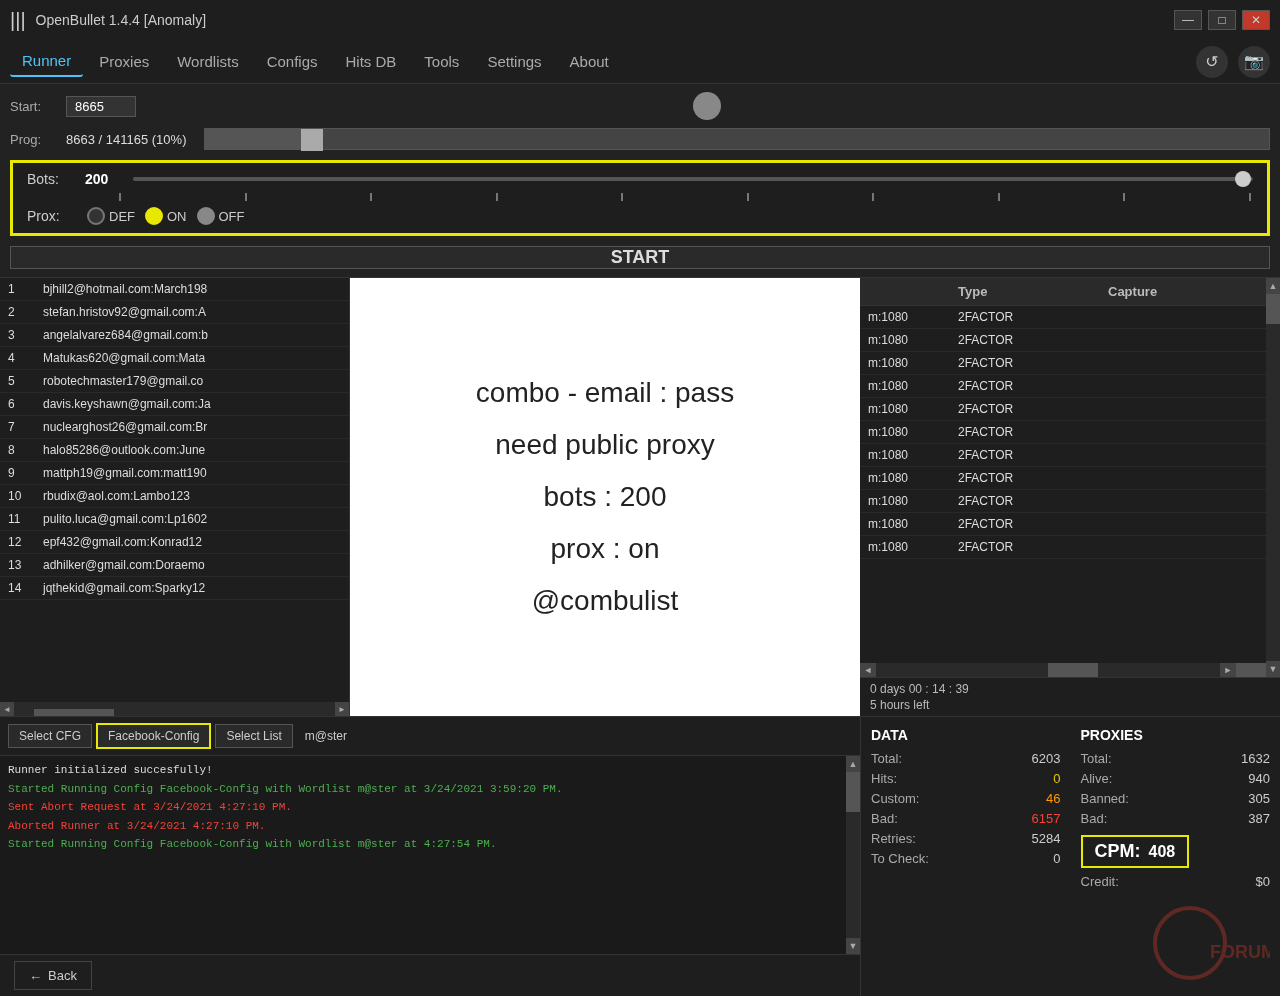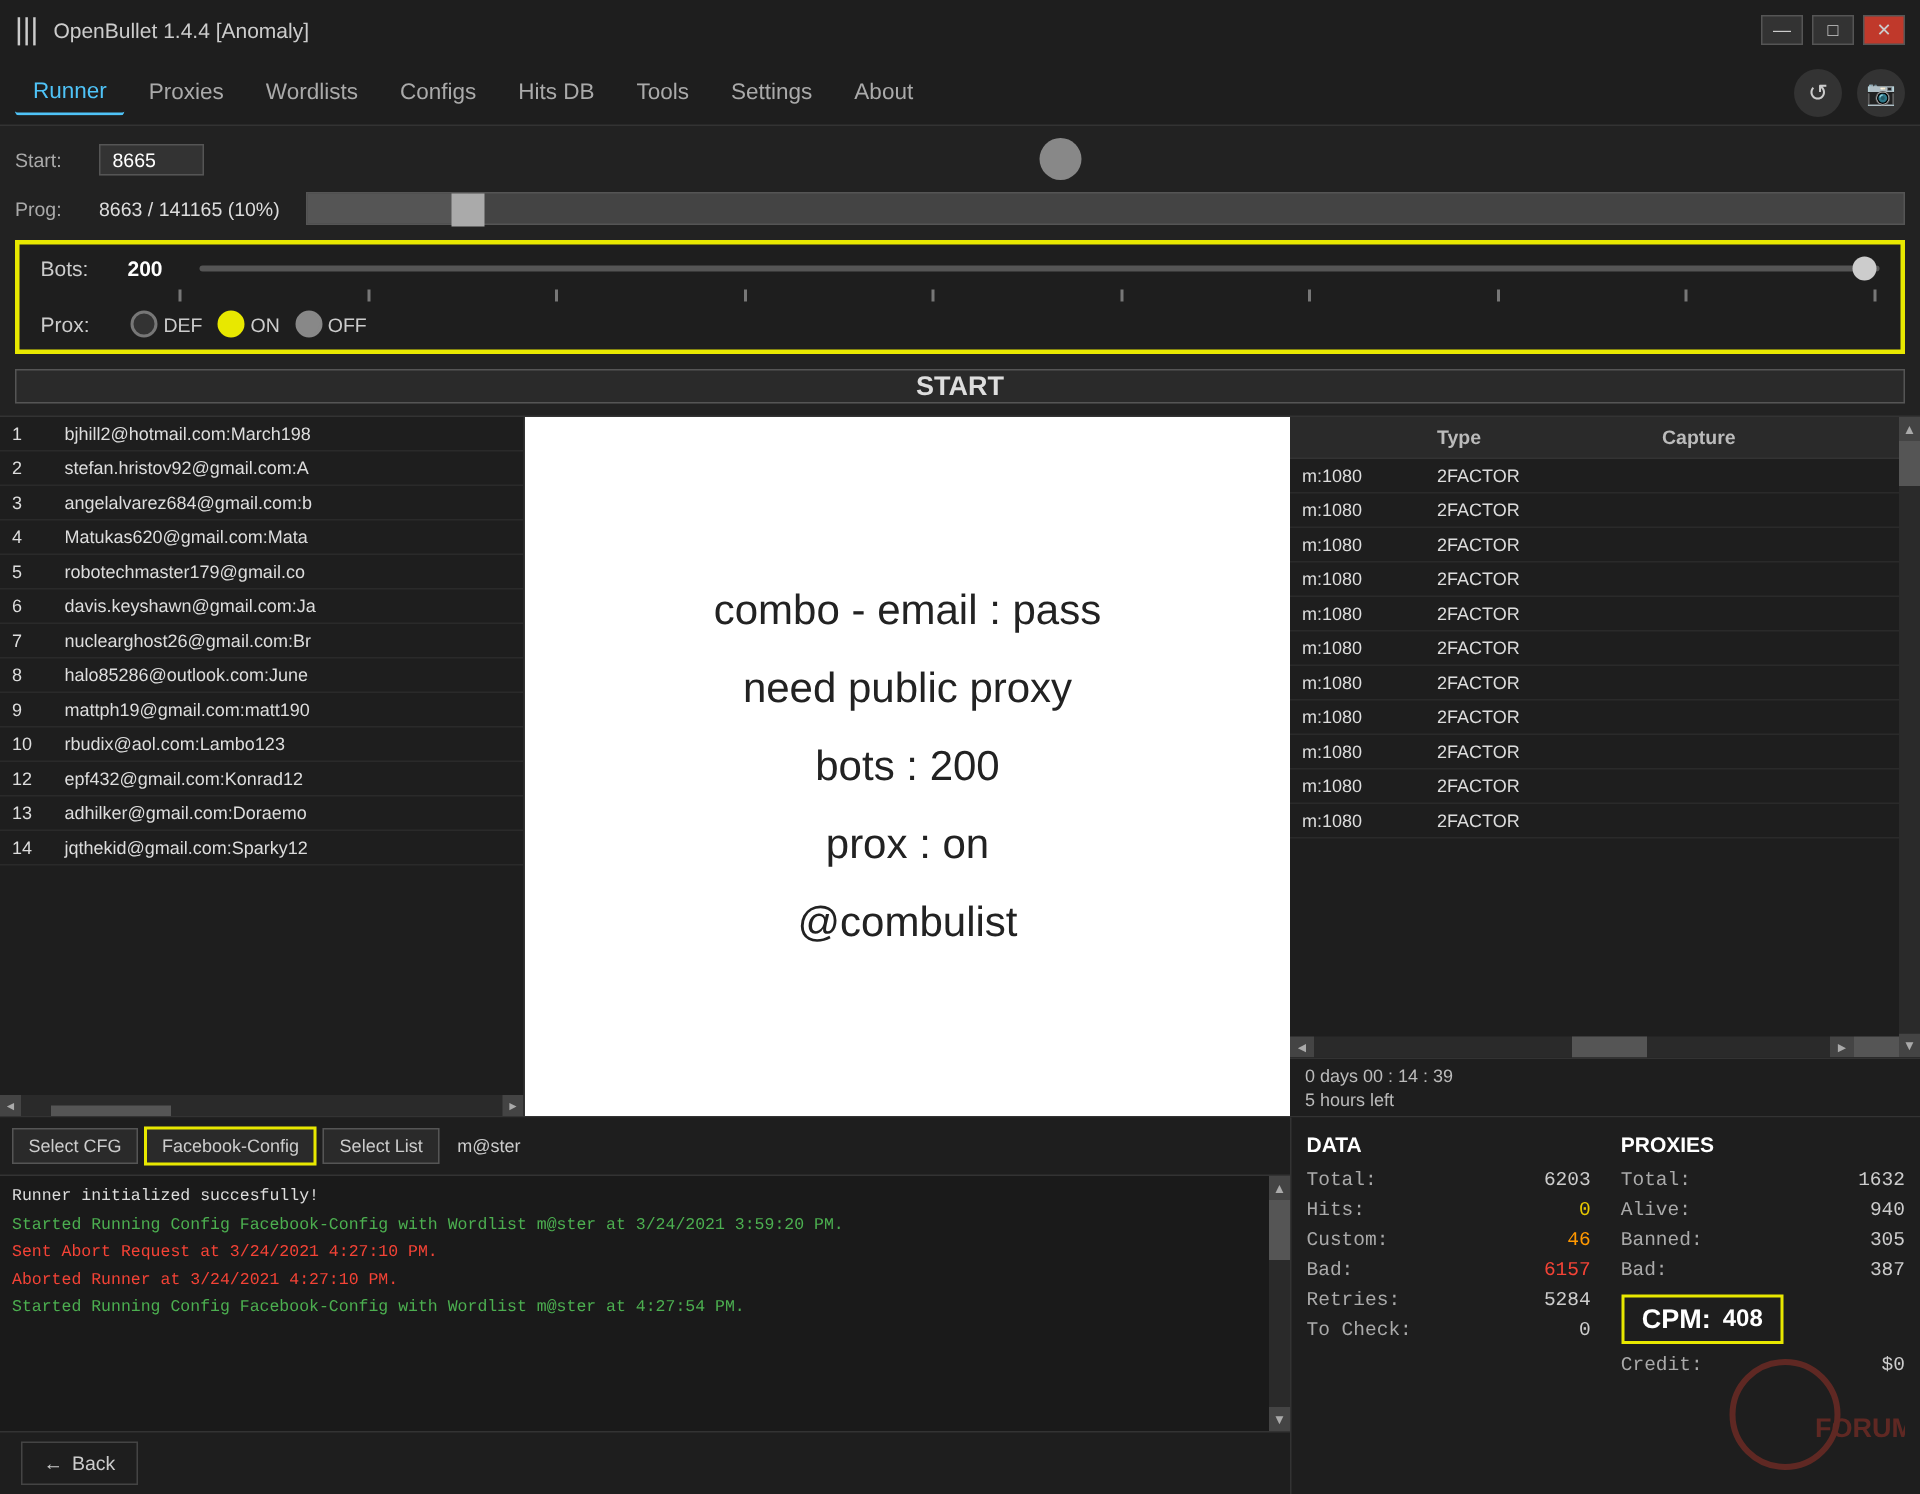--- a/index.html
+++ b/index.html
@@ -341,21 +341,21 @@
       background: #2a2a2a;
       border: 1px solid #555;
       color: #ccc;
       cursor: pointer;
       font-size: 13px;
     }
 
     
     #bottom-section {
       display: flex;
-      height: 252px;
+      height: 280px;
       border-top: 1px solid #333;
     }
     #config-select-row {
       display: flex;
       align-items: center;
       gap: 4px;
       padding: 6px 8px;
       background: #1e1e1e;
       border-bottom: 1px solid #333;
     }
@@ -411,21 +411,20 @@
       color: #fff;
       font-weight: bold;
       font-size: 14px;
       margin-bottom: 8px;
     }
     .stat-row {
       display: flex;
       justify-content: space-between;
       margin-bottom: 5px;
       font-size: 13px;
-      font-family: Liberation Mono, monospace;
     }
     .stat-label { color: #aaa; }
     .stat-value { color: #ccc; }
     .stat-value.yellow { color: #e8c800; }
     .stat-value.red { color: #f44336; }
     .stat-value.orange { color: #ff9800; }
 
     .cpm-box {
       border: 2px solid #e8e800;
       padding: 4px 12px;
@@ -647,20 +646,24 @@
             </div>
             <div class="table-row">
               <span class="col-id">9</span>
               <span class="col-data">mattph19@gmail.com:matt190</span>
             </div>
             <div class="table-row">
               <span class="col-id">10</span>
               <span class="col-data">rbudix@aol.com:Lambo123</span>
             </div>
             <div class="table-row">
+              <span class="col-id">11</span>
+              <span class="col-data">pulito.luca@gmail.com:Lp1602</span>
+            </div>
+            <div class="table-row">
               <span class="col-id">12</span>
               <span class="col-data">epf432@gmail.com:Konrad12</span>
             </div>
             <div class="table-row">
               <span class="col-id">13</span>
               <span class="col-data">adhilker@gmail.com:Doraemo</span>
             </div>
             <div class="table-row">
               <span class="col-id">14</span>
               <span class="col-data">jqthekid@gmail.com:Sparky12</span>

